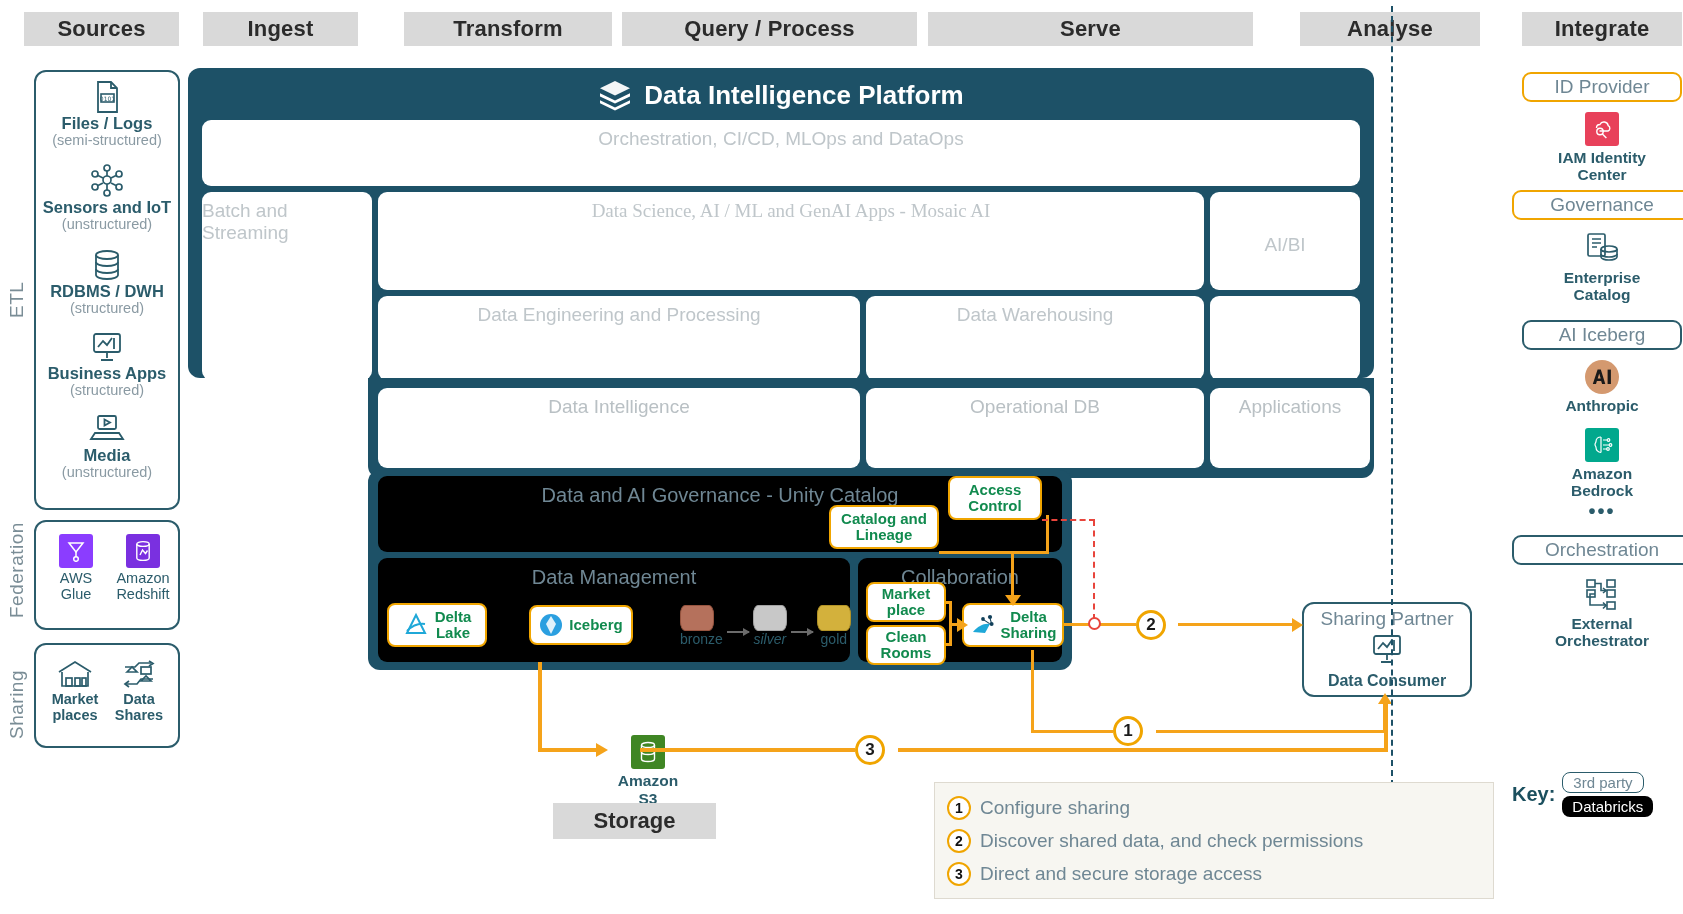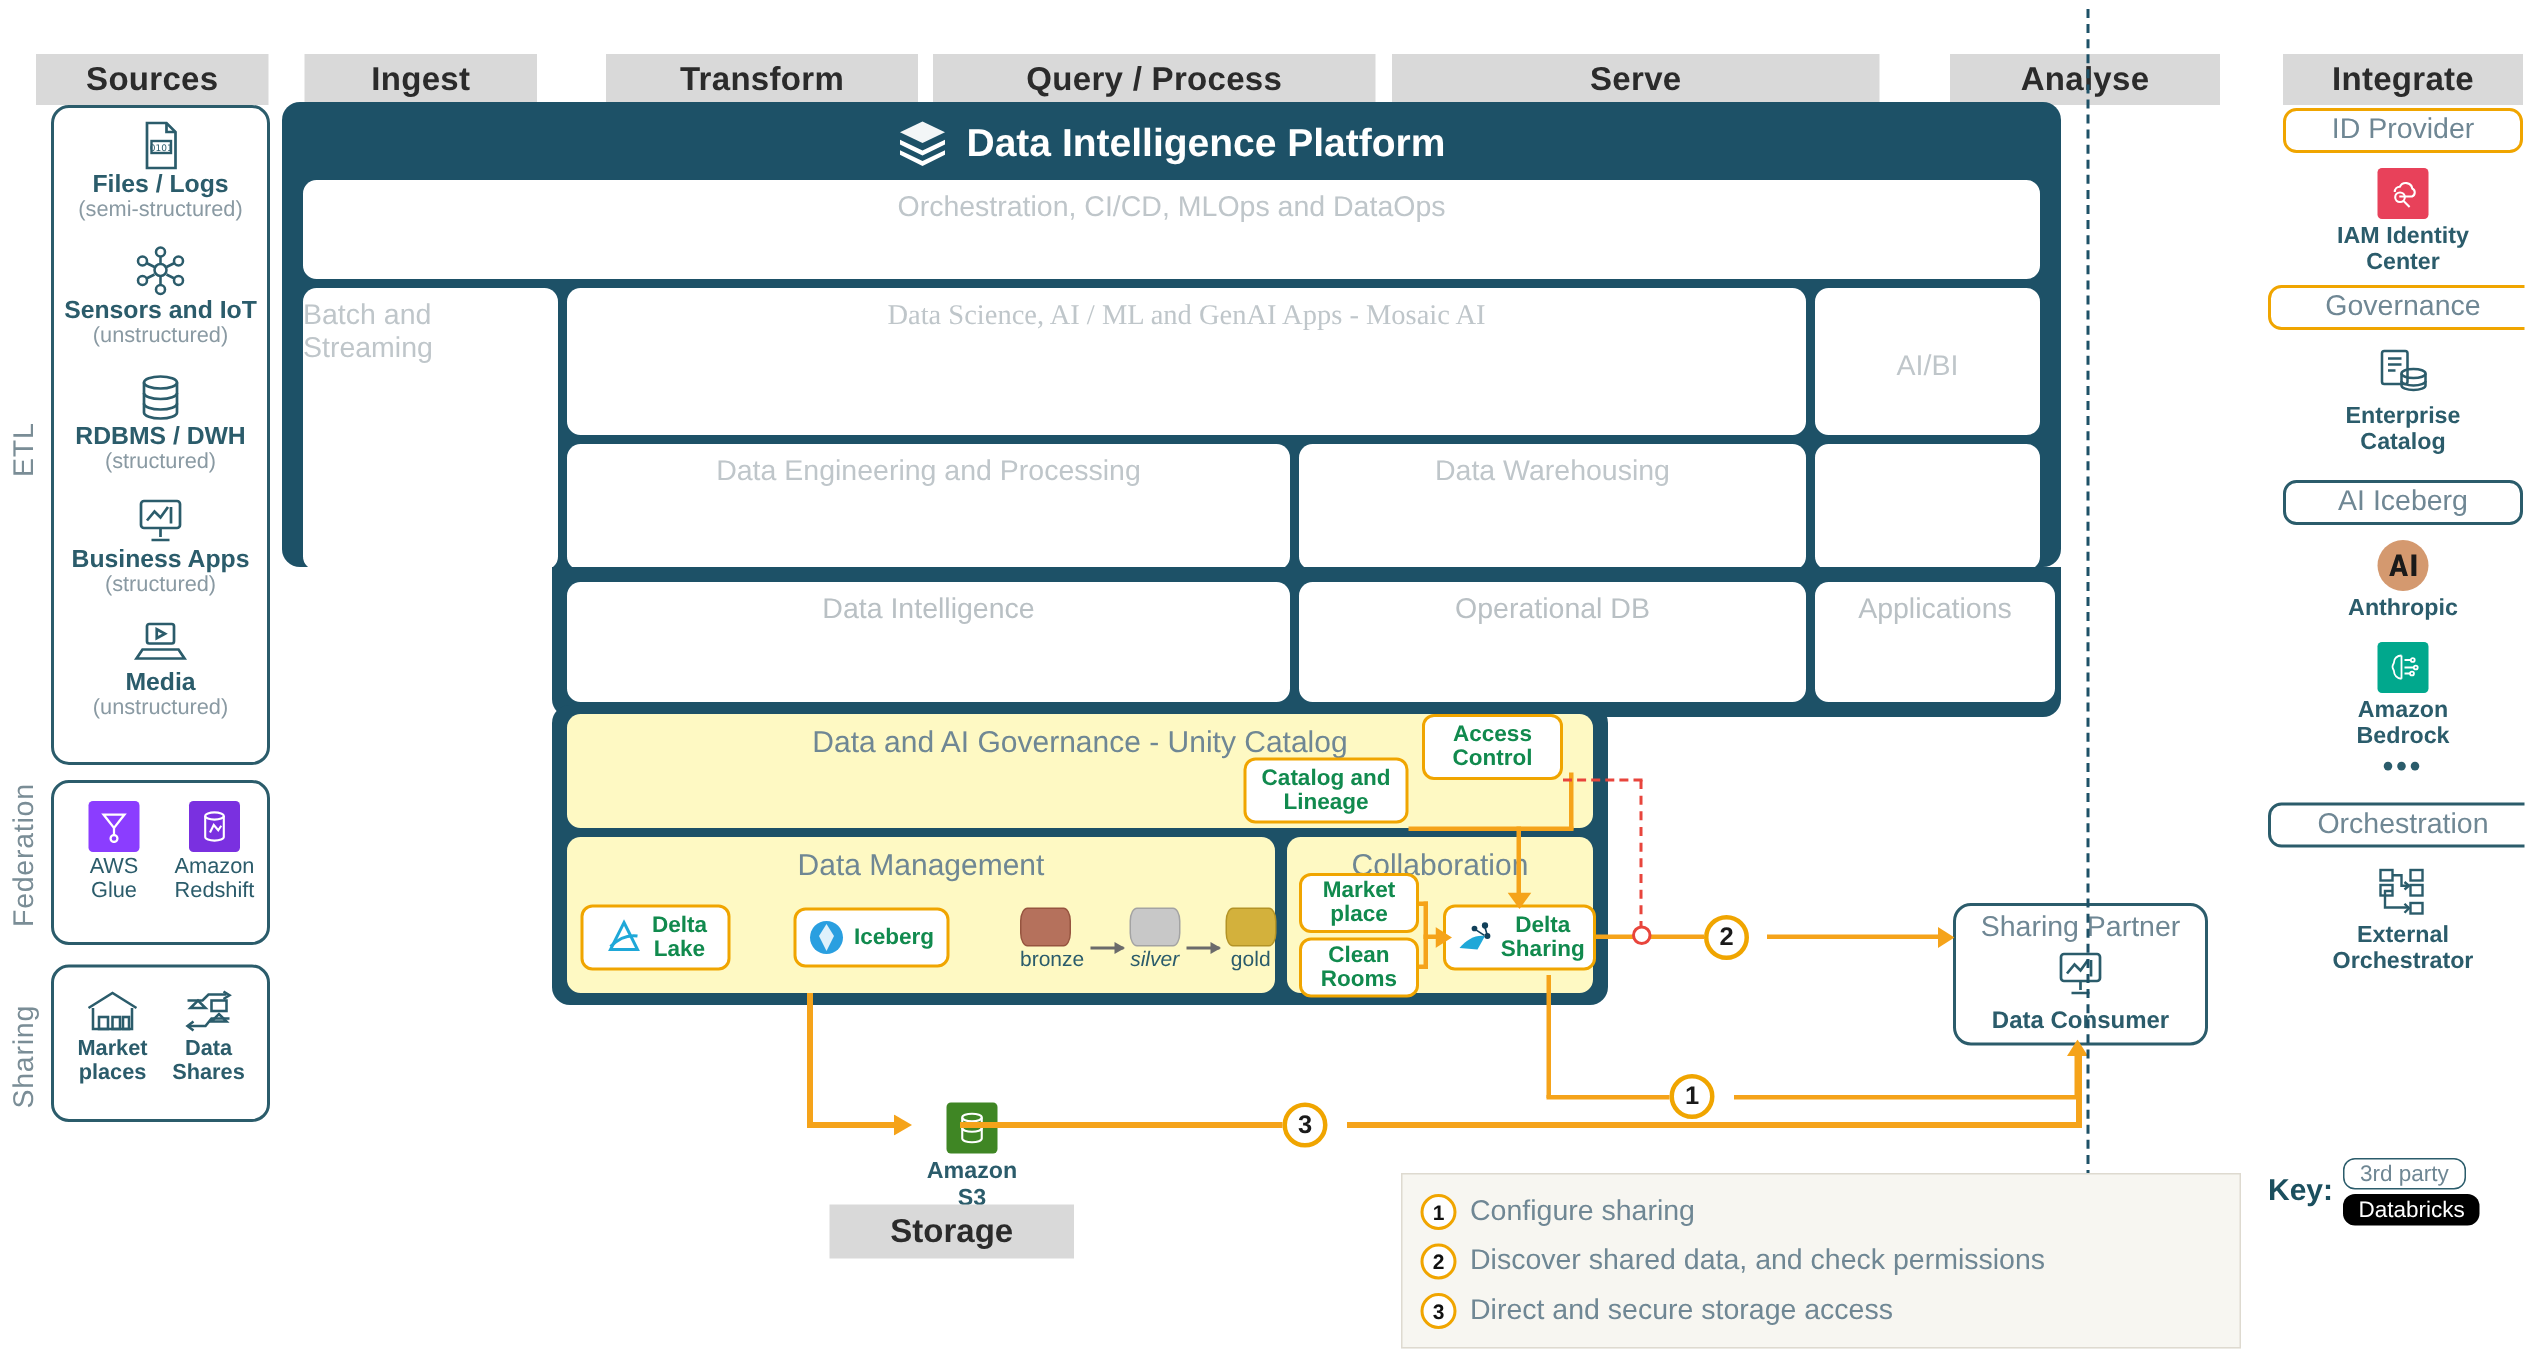--- a/index.html
+++ b/index.html
@@ -14,21 +14,20 @@
   }
   .stage { position:absolute; inset:0; }
 
   
   .colhdr{
     position:absolute; top:12px; height:34px;
     background:#d9d9d9; color:#2b2b2b;
     font-size:22px; font-weight:bold;
     display:flex; align-items:center; justify-content:center;
     letter-spacing:.2px;
-    margin-top:24px;
   }
 
   
   .railLabel{
     position:absolute;
     writing-mode:vertical-rl; transform:rotate(180deg);
     color:#7a8d96; font-size:19px; letter-spacing:.5px;
     display:flex; align-items:center; justify-content:center;
   }
   .srcBox{
@@ -55,21 +54,21 @@
     color:#bfc6ca; font-size:19px;
     display:flex; justify-content:center; padding-top:8px;
   }
 
   
   .platform2{
     position:absolute; left:368px; top:380px; width:704px; height:288px;
     background:#1d5167; border-radius:12px;
   }
   .wb2{
-    position:absolute; background:#fef9c3; border-radius:9px;
+    position:absolute; background:#000000; border-radius:9px;
     color:#6f8794; font-size:20px;
     display:flex; justify-content:center; padding-top:8px;
   }
 
   
   .chip{
     position:absolute; background:#fff;
     border:2px solid #f0a500; border-radius:8px;
     color:#118a4e; font-weight:bold; font-size:15px;
     display:flex; align-items:center; justify-content:center;

